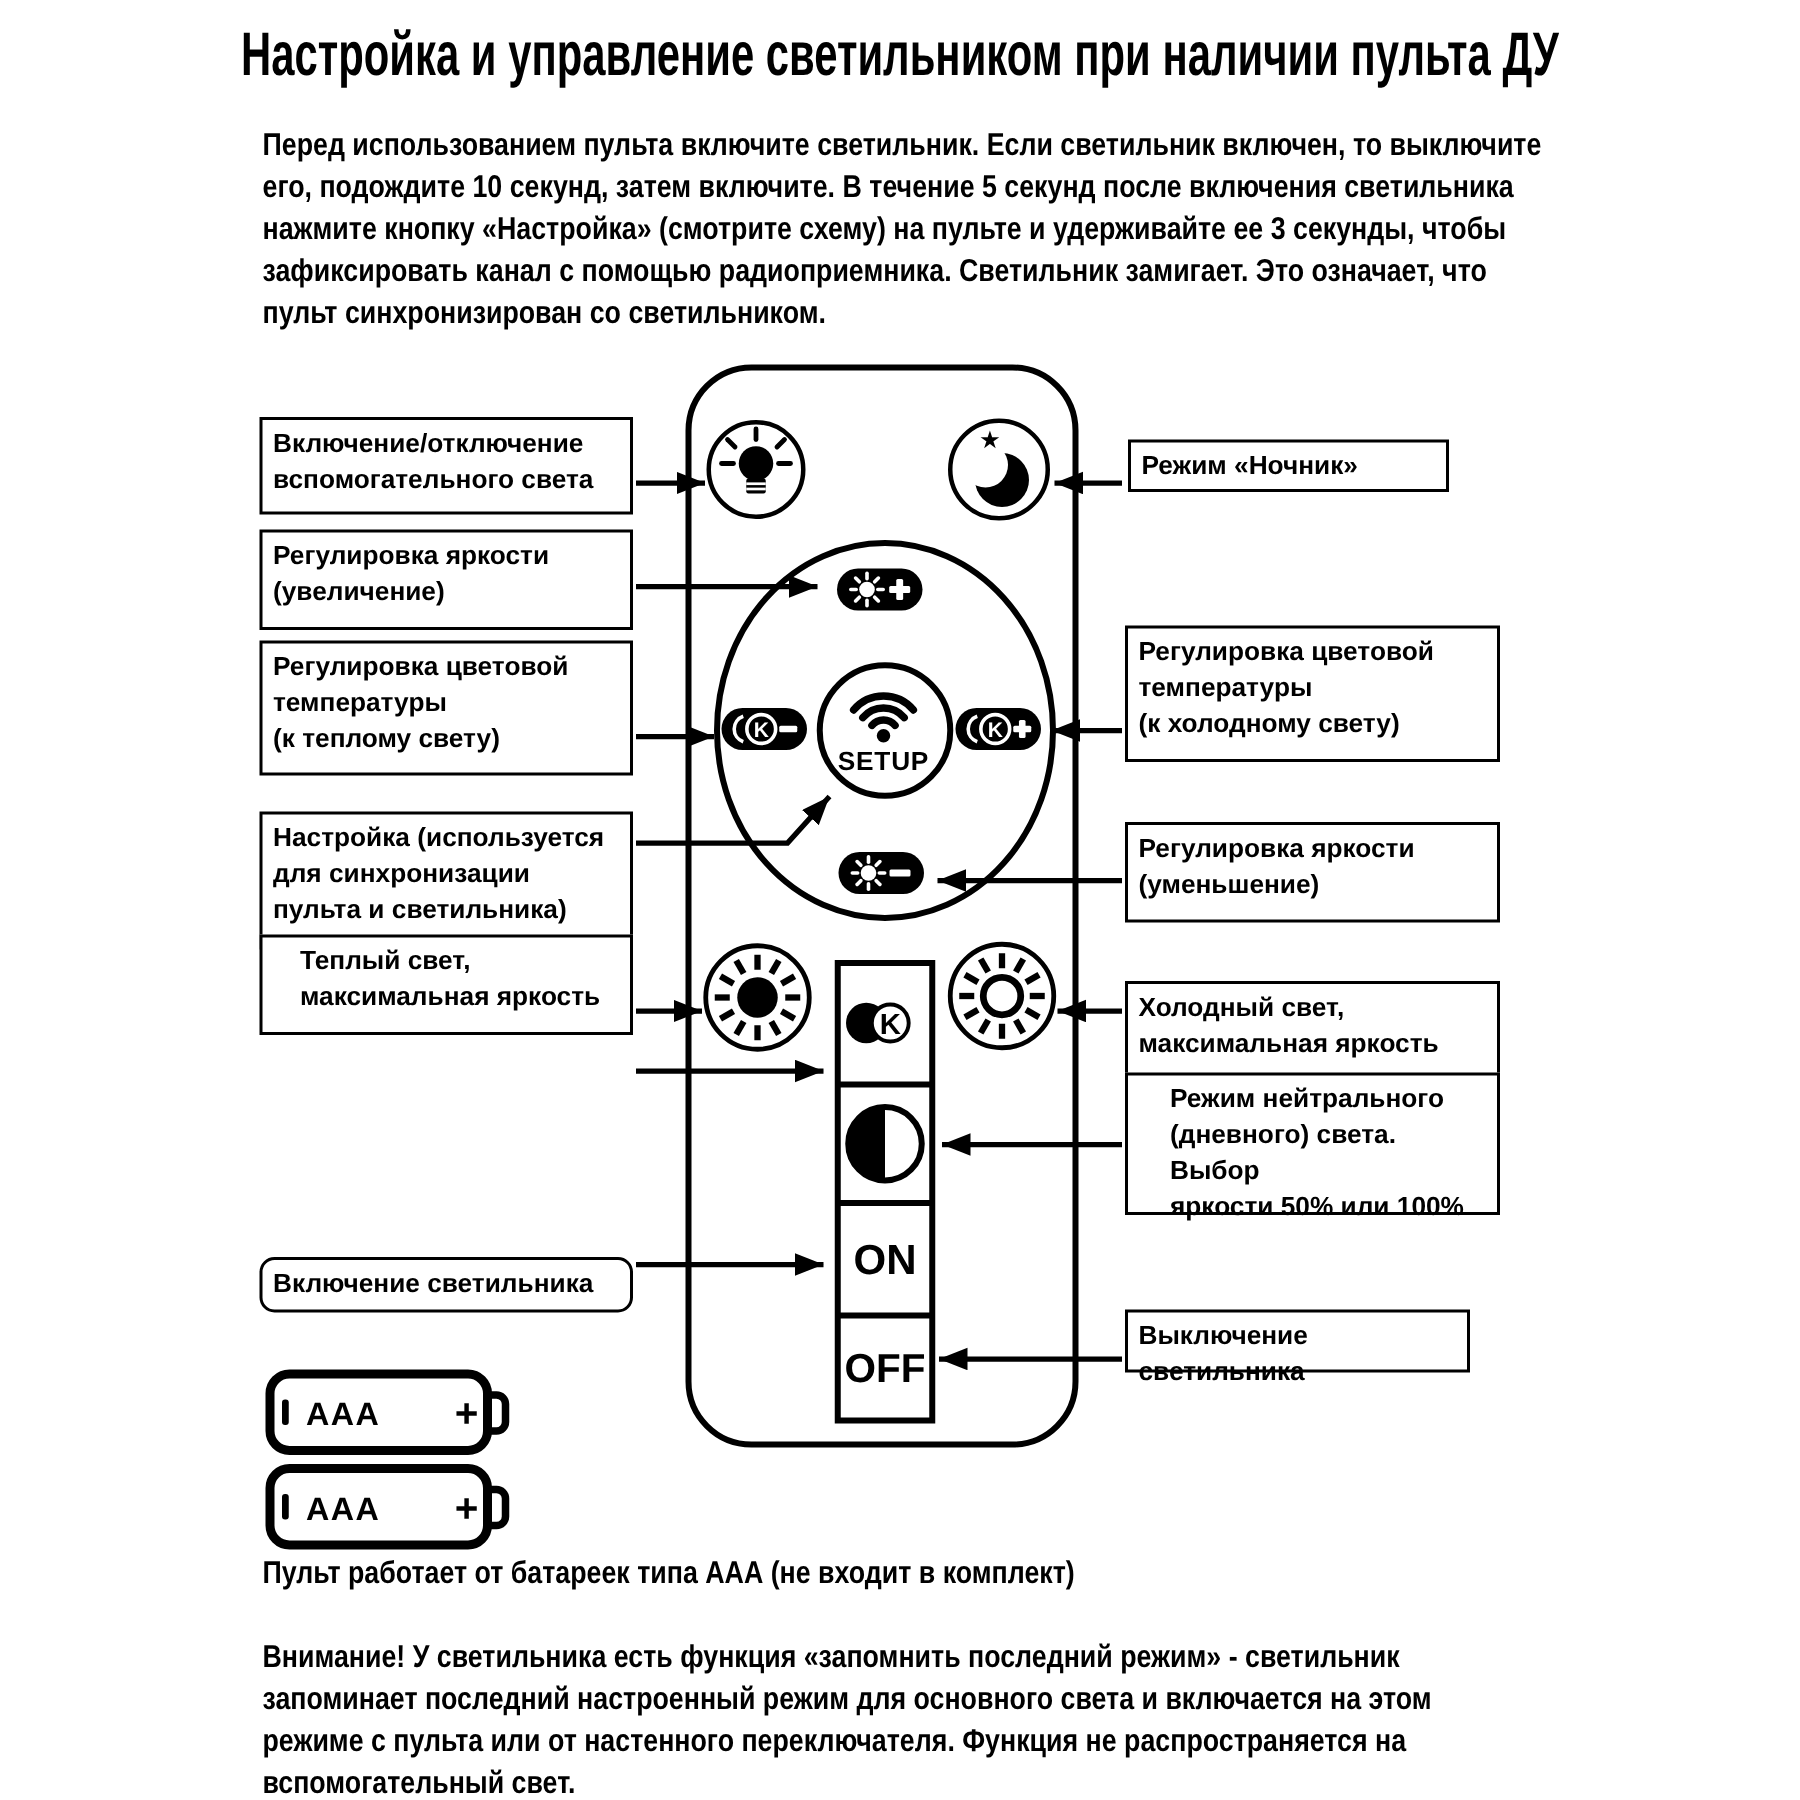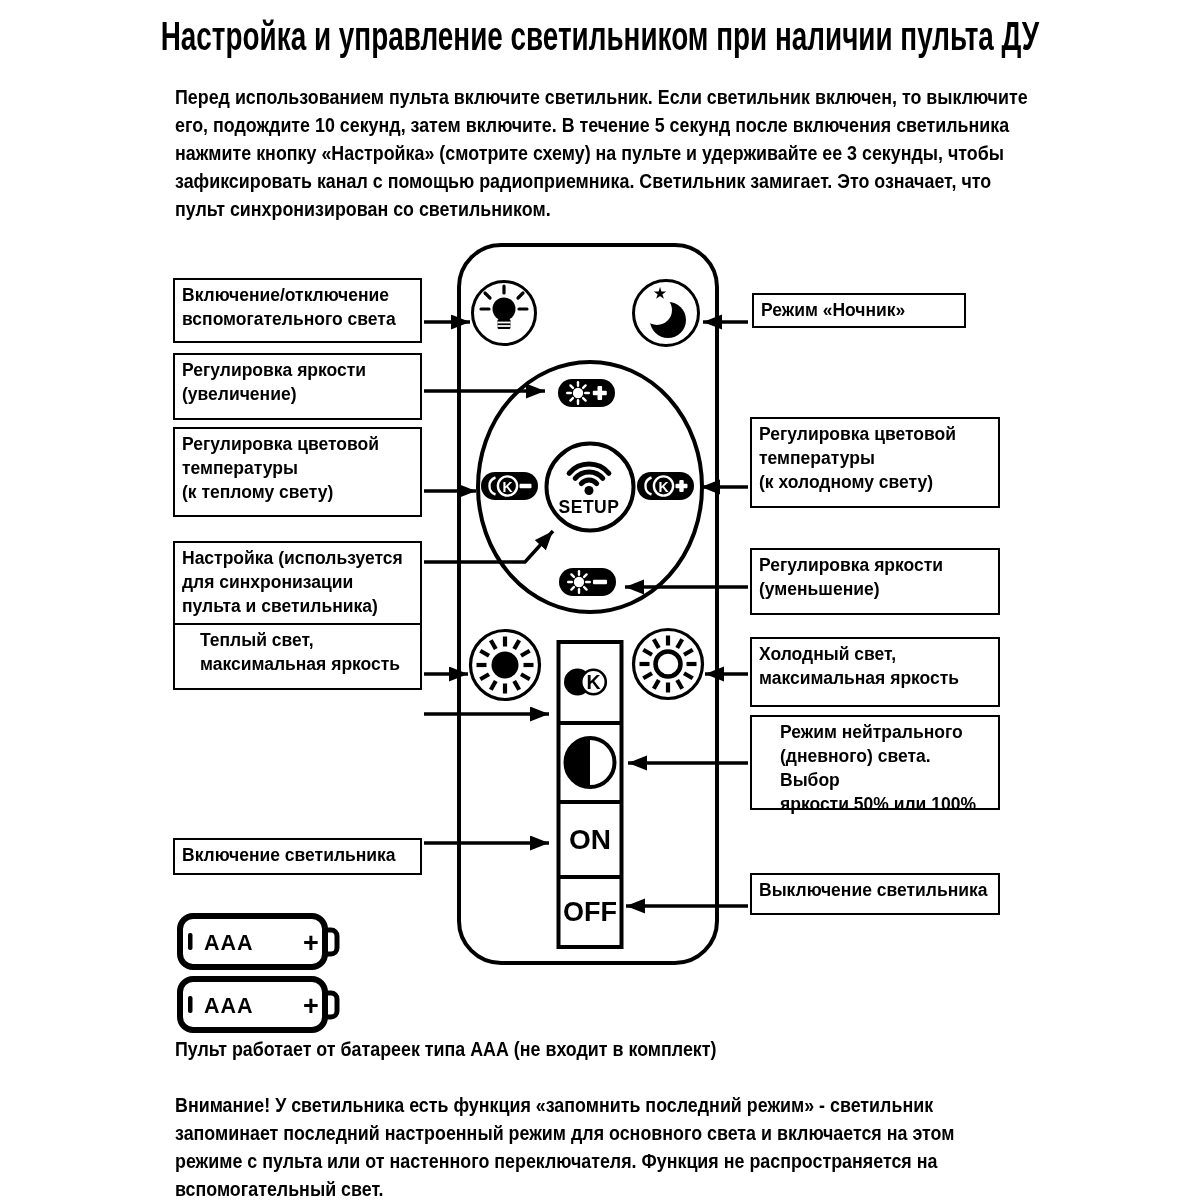--- a/index.html
+++ b/index.html
@@ -253,34 +253,34 @@
   <div class="callout" style="left:173px; top:353px; width:249px; height:67px;">Регулировка яркости
 (увеличение)</div>
   <div class="callout" style="left:173px; top:427px; width:249px; height:90px;">Регулировка цветовой
 температуры
 (к теплому свету)</div>
   <div class="callout" style="left:173px; top:523px; width:249px; height:92px;margin-top:18px;">Настройка (используется
 для синхронизации
 пульта и светильника)</div>
   <div class="callout" style="left:173px; top:623px; width:249px; height:67px;padding-left:25px;">Теплый свет,
 максимальная яркость</div>
-  <div class="callout" style="left:173px; top:838px; width:249px; height:37px;">Включение светильника</div>
+  <div class="callout" style="left:173px; top:838px; width:249px; height:37px;border-radius:10px;">Включение светильника</div>
 
   <div class="callout" style="left:752px; top:293px; width:214px; height:35px;">Режим «Ночник»</div>
   <div class="callout" style="left:750px; top:417px; width:250px; height:91px;">Регулировка цветовой
 температуры
 (к холодному свету)</div>
   <div class="callout" style="left:750px; top:548px; width:250px; height:67px;">Регулировка яркости
 (уменьшение)</div>
-  <div class="callout" style="left:750px; top:637px; width:250px; height:70px;">Холодный свет,
+  <div class="callout" style="left:750px; top:654px; width:250px; height:70px;">Холодный свет,
 максимальная яркость</div>
   <div class="callout" style="left:750px; top:715px; width:250px; height:95px;padding-left:28px;">Режим нейтрального
 (дневного) света. Выбор
 яркости 50% или 100%</div>
-  <div class="callout" style="left:750px; top:873px; width:250px; height:42px;">Выключение светильника</div>
+  <div class="callout" style="left:750px; top:873px; width:230px; height:42px;">Выключение светильника</div>
 
   <div class="note">Пульт работает от батареек типа ААА (не входит в комплект)</div>
 
   <div class="para warning">Внимание! У светильника есть функция «запомнить последний режим» - светильник
 запоминает последний настроенный режим для основного света и включается на этом
 режиме с пульта или от настенного переключателя. Функция не распространяется на
 вспомогательный свет.</div>
 
 </div>
 

